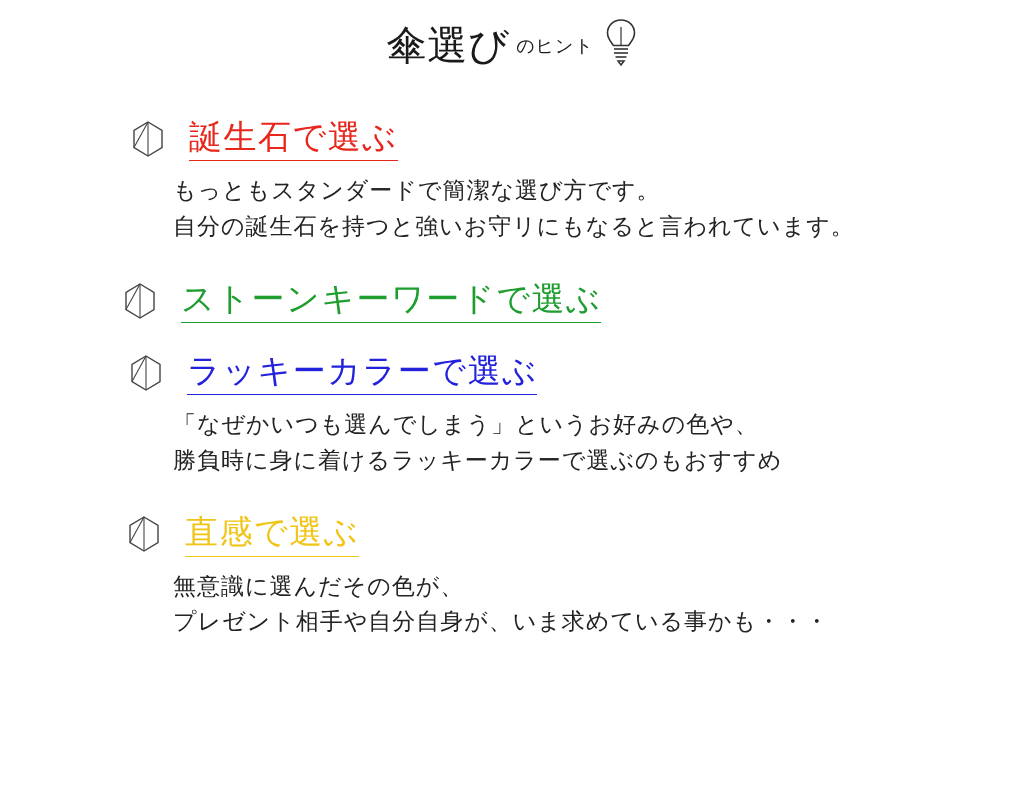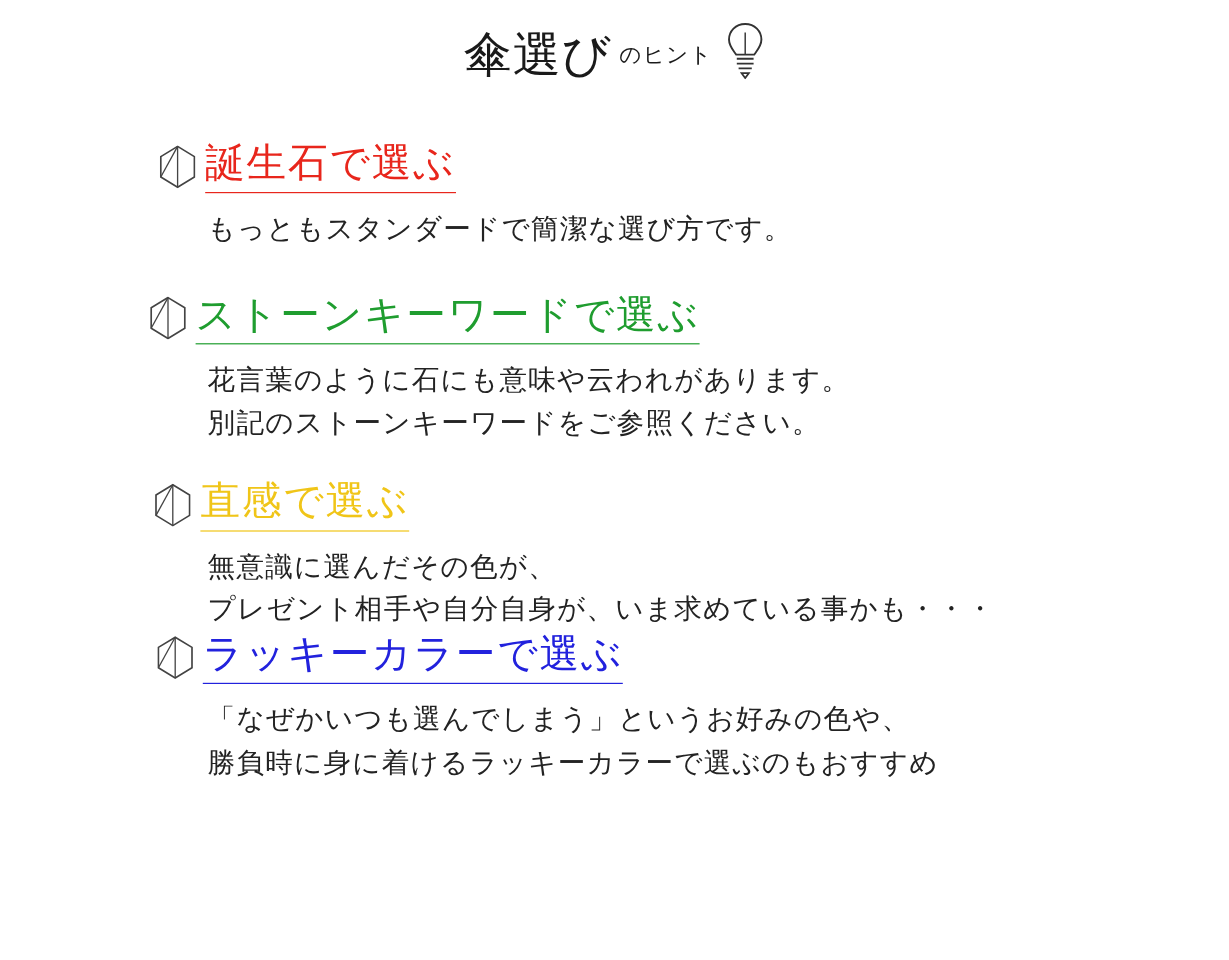--- a/index.html
+++ b/index.html
@@ -55,21 +55,21 @@
   .sections {
     margin-top: 44px;
     padding-left: 125px;
   }
   .section {
     margin-bottom: 6px;
   }
   .section-head {
     display: flex;
     align-items: center;
-    gap: 8px;
+    gap: 26px;
   }
   .hex-icon {
     width: 30px;
     height: 36px;
     flex: 0 0 auto;
   }
   .section-title {
     font-size: 33px;
     line-height: 1.25;
     letter-spacing: 1.5px;
@@ -128,68 +128,65 @@
           <svg width="30" height="36" viewBox="0 0 30 36" xmlns="http://www.w3.org/2000/svg">
             <polygon points="15,1 29,9.5 29,26.5 15,35 1,26.5 1,9.5" fill="none" stroke="#444" stroke-width="1.4"></polygon>
             <line x1="15" y1="1" x2="15" y2="35" stroke="#444" stroke-width="1.1"></line>
             <line x1="15" y1="1" x2="1" y2="26.5" stroke="#444" stroke-width="1.1"></line>
           </svg>
         </span>
         <span class="section-title" style="color:#e8261c">誕生石で選ぶ</span>
       </div>
       <div class="section-body">
         <div class="line">もっともスタンダードで簡潔な選び方です。</div>
+        <div class="line">自分の誕生石を持つと強いお守リにもなると言われています。</div>
       </div>
     </div>
 
     <div class="section s1">
       <div class="section-head">
         <span class="hex-icon">
           <svg width="30" height="36" viewBox="0 0 30 36" xmlns="http://www.w3.org/2000/svg">
             <polygon points="15,1 29,9.5 29,26.5 15,35 1,26.5 1,9.5" fill="none" stroke="#444" stroke-width="1.4"></polygon>
             <line x1="15" y1="1" x2="15" y2="35" stroke="#444" stroke-width="1.1"></line>
             <line x1="15" y1="1" x2="1" y2="26.5" stroke="#444" stroke-width="1.1"></line>
           </svg>
         </span>
         <span class="section-title" style="color:#1f9d2f">ストーンキーワードで選ぶ</span>
       </div>
+    </div>
+
+    <div class="section s2">
+      <div class="section-head">
+        <span class="hex-icon">
+          <svg width="30" height="36" viewBox="0 0 30 36" xmlns="http://www.w3.org/2000/svg">
+            <polygon points="15,1 29,9.5 29,26.5 15,35 1,26.5 1,9.5" fill="none" stroke="#444" stroke-width="1.4"></polygon>
+            <line x1="15" y1="1" x2="15" y2="35" stroke="#444" stroke-width="1.1"></line>
+            <line x1="15" y1="1" x2="1" y2="26.5" stroke="#444" stroke-width="1.1"></line>
+          </svg>
+        </span>
+        <span class="section-title" style="color:#2222dd">ラッキーカラーで選ぶ</span>
+      </div>
       <div class="section-body">
-        <div class="line">花言葉のように石にも意味や云われがあります。</div>
-        <div class="line">別記のストーンキーワードをご参照ください。</div>
+        <div class="line">「なぜかいつも選んでしまう」というお好みの色や、</div>
+        <div class="line">勝負時に身に着けるラッキーカラーで選ぶのもおすすめ</div>
       </div>
     </div>
 
     <div class="section s3">
       <div class="section-head">
         <span class="hex-icon">
           <svg width="30" height="36" viewBox="0 0 30 36" xmlns="http://www.w3.org/2000/svg">
             <polygon points="15,1 29,9.5 29,26.5 15,35 1,26.5 1,9.5" fill="none" stroke="#444" stroke-width="1.4"></polygon>
             <line x1="15" y1="1" x2="15" y2="35" stroke="#444" stroke-width="1.1"></line>
             <line x1="15" y1="1" x2="1" y2="26.5" stroke="#444" stroke-width="1.1"></line>
           </svg>
         </span>
         <span class="section-title" style="color:#f0c518">直感で選ぶ</span>
       </div>
       <div class="section-body">
         <div class="line">無意識に選んだその色が、</div>
         <div class="line">プレゼント相手や自分自身が、いま求めている事かも・・・</div>
       </div>
     </div>
 
-    <div class="section s2">
-      <div class="section-head">
-        <span class="hex-icon">
-          <svg width="30" height="36" viewBox="0 0 30 36" xmlns="http://www.w3.org/2000/svg">
-            <polygon points="15,1 29,9.5 29,26.5 15,35 1,26.5 1,9.5" fill="none" stroke="#444" stroke-width="1.4"></polygon>
-            <line x1="15" y1="1" x2="15" y2="35" stroke="#444" stroke-width="1.1"></line>
-            <line x1="15" y1="1" x2="1" y2="26.5" stroke="#444" stroke-width="1.1"></line>
-          </svg>
-        </span>
-        <span class="section-title" style="color:#2222dd">ラッキーカラーで選ぶ</span>
-      </div>
-      <div class="section-body">
-        <div class="line">「なぜかいつも選んでしまう」というお好みの色や、</div>
-        <div class="line">勝負時に身に着けるラッキーカラーで選ぶのもおすすめ</div>
-      </div>
-    </div>
-
   </div>
 </div>
 
 </body></html>

